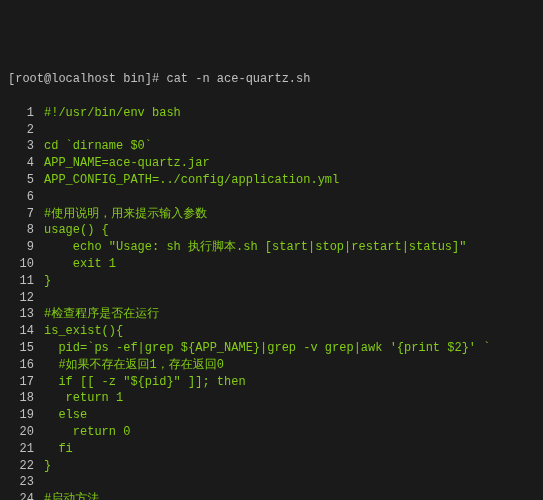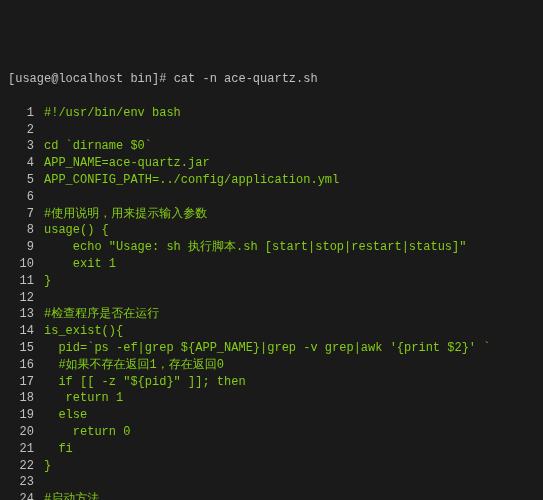--- a/index.html
+++ b/index.html
@@ -30,17 +30,17 @@
   .code {
     color: #84cc16;
     white-space: pre;
   }
 </style>
 </head>
 <body>
 
 
 
-<div class="prompt-line">[usage@localhost bin]# cat -n ace-quartz.sh</div>
+<div class="prompt-line">[root@localhost bin]# cat -n ace-quartz.sh</div>
 <div id="code-container"><div class="line"><span class="lineno">1</span><span class="code">#!/usr/bin/env bash</span></div><div class="line"><span class="lineno">2</span><span class="code"></span></div><div class="line"><span class="lineno">3</span><span class="code">cd `dirname $0`</span></div><div class="line"><span class="lineno">4</span><span class="code">APP_NAME=ace-quartz.jar</span></div><div class="line"><span class="lineno">5</span><span class="code">APP_CONFIG_PATH=../config/application.yml</span></div><div class="line"><span class="lineno">6</span><span class="code"></span></div><div class="line"><span class="lineno">7</span><span class="code">#使用说明，用来提示输入参数</span></div><div class="line"><span class="lineno">8</span><span class="code">usage() {</span></div><div class="line"><span class="lineno">9</span><span class="code">    echo "Usage: sh 执行脚本.sh [start|stop|restart|status]"</span></div><div class="line"><span class="lineno">10</span><span class="code">    exit 1</span></div><div class="line"><span class="lineno">11</span><span class="code">}</span></div><div class="line"><span class="lineno">12</span><span class="code"></span></div><div class="line"><span class="lineno">13</span><span class="code">#检查程序是否在运行</span></div><div class="line"><span class="lineno">14</span><span class="code">is_exist(){</span></div><div class="line"><span class="lineno">15</span><span class="code">  pid=`ps -ef|grep ${APP_NAME}|grep -v grep|awk '{print $2}' `</span></div><div class="line"><span class="lineno">16</span><span class="code">  #如果不存在返回1，存在返回0</span></div><div class="line"><span class="lineno">17</span><span class="code">  if [[ -z "${pid}" ]]; then</span></div><div class="line"><span class="lineno">18</span><span class="code">   return 1</span></div><div class="line"><span class="lineno">19</span><span class="code">  else</span></div><div class="line"><span class="lineno">20</span><span class="code">    return 0</span></div><div class="line"><span class="lineno">21</span><span class="code">  fi</span></div><div class="line"><span class="lineno">22</span><span class="code">}</span></div><div class="line"><span class="lineno">23</span><span class="code"></span></div><div class="line"><span class="lineno">24</span><span class="code">#启动方法</span></div></div>
 
 
 
 
 </body></html>

